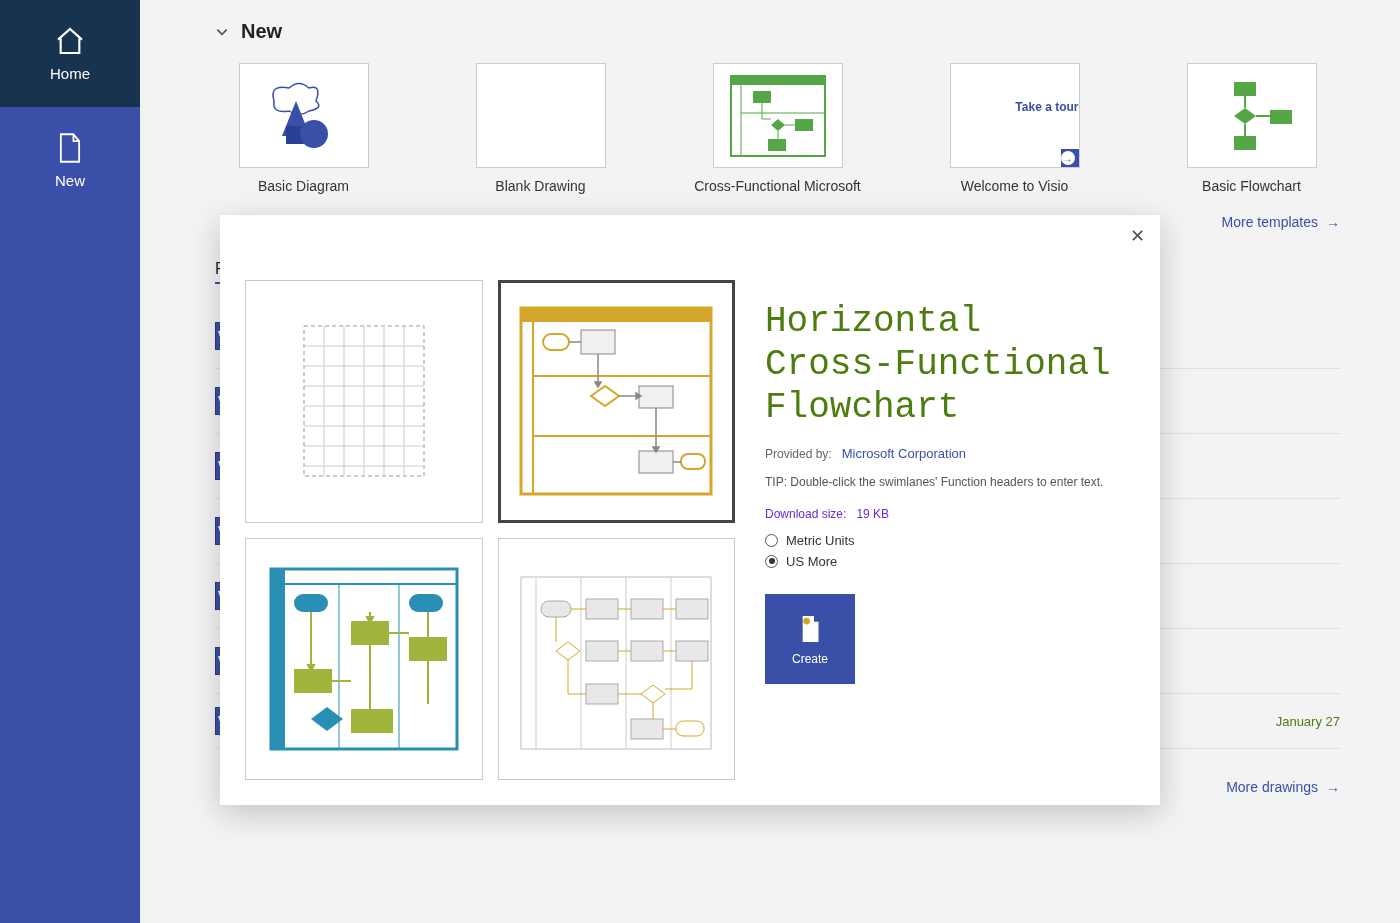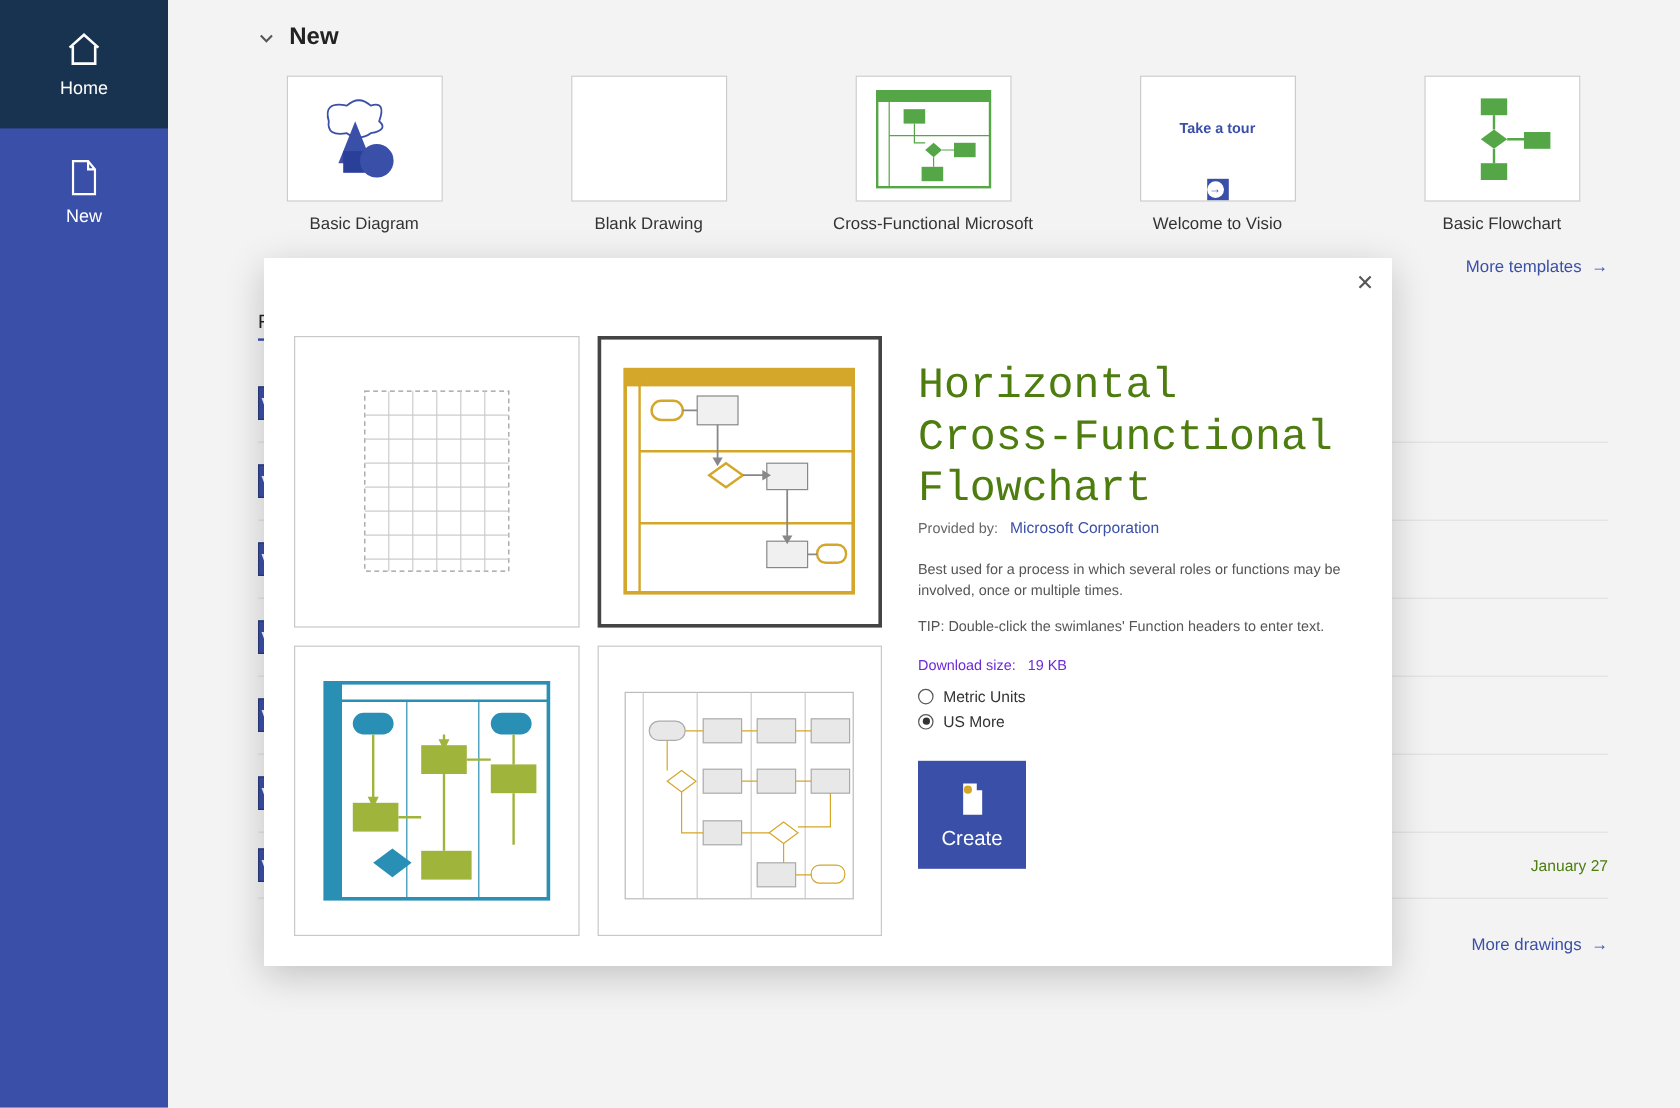--- a/index.html
+++ b/index.html
@@ -200,21 +200,21 @@
 .modal-title {
   font-size: 36px;
   font-weight: 300;
   color: #4d7c0f;
   line-height: 1.2;
   font-family: Liberation Mono, monospace;
 }
 .provided {
   font-size: 12px;
   color: #666;
-  margin-top: 2px;
+  margin-top: 16px;
 }
 .provided a {
   color: #3a4fa8;
   text-decoration: none;
   font-size: 13px;
 }
 .modal-desc {
   font-size: 12px;
   color: #555;
   margin-top: 18px;
@@ -263,21 +263,21 @@
   color: #fff;
   display: flex;
   flex-direction: column;
   align-items: center;
   justify-content: center;
   margin-top: 25px;
   cursor: pointer;
   border: none;
 }
 .create-btn svg { margin-bottom: 6px; }
-.create-btn-label { font-size: 17px; }
+.create-btn-label { font-size: 12px; }
 </style>
 </head>
 <body>
 
 <div class="sidebar">
   <div class="sidebar-item home">
     <svg class="icon" width="32" height="32" viewBox="0 0 24 24">
         <path d="M3 11 L12 3 L21 11 M5 10 V21 H19 V10" stroke-width="1.6"></path>
       </svg>
     <span class="label">Home</span>
@@ -327,21 +327,21 @@
           <polygon points="55,48 62,54 55,60 48,54" fill="#54a646"></polygon>
           <rect x="72" y="48" width="18" height="12" fill="#54a646"></rect>
           <rect x="45" y="68" width="18" height="12" fill="#54a646"></rect>
           <path d="M39 32 V48 H48 M62 54 H72 M55 60 V68" stroke="#54a646" fill="none"></path>
         </svg>
       </div>
       <span class="template-label">Cross-Functional Microsoft</span>
     </div>
 
     <div class="template">
-      <div class="template-thumb" style="flex-direction:column;align-items:center;padding:0;">
+      <div class="template-thumb" style="flex-direction:column;align-items:flex-end;padding:0;">
         <div style="flex:1;display:flex;align-items:center;justify-content:center;">
           <span style="color:#3a4fa8;font-size:12px;font-weight:600;">Take a tour</span>
         </div>
         <div style="height:18px;background:#3a4fa8;display:flex;justify-content:flex-end;align-items:center;padding-right:4px;">
           <span style="width:14px;height:14px;border-radius:50%;background:#fff;color:#3a4fa8;font-size:10px;display:flex;align-items:center;justify-content:center;">→</span>
         </div>
       </div>
       <span class="template-label">Welcome to Visio</span>
     </div>
 
@@ -502,21 +502,20 @@
       </svg>
     </div>
   </div>
 
   <div class="modal-info">
     <h1 class="modal-title">Horizontal Cross-Functional Flowchart</h1>
     <div class="provided">
       <span>Provided by:</span>
       &nbsp;&nbsp;<a href="#">Microsoft Corporation</a>
     </div>
-    <p class="modal-desc">Best used for a process in which several roles or functions may be involved, once or multiple times.</p>
     <p class="modal-tip">TIP: Double-click the swimlanes' Function headers to enter text.</p>
     <p class="dl-size">
       <span>Download size:</span>
       &nbsp;&nbsp;<span>19 KB</span>
     </p>
     <div class="units">
       <div class="radio-row">
         <span class="radio"></span>
         <span>Metric Units</span>
       </div>

